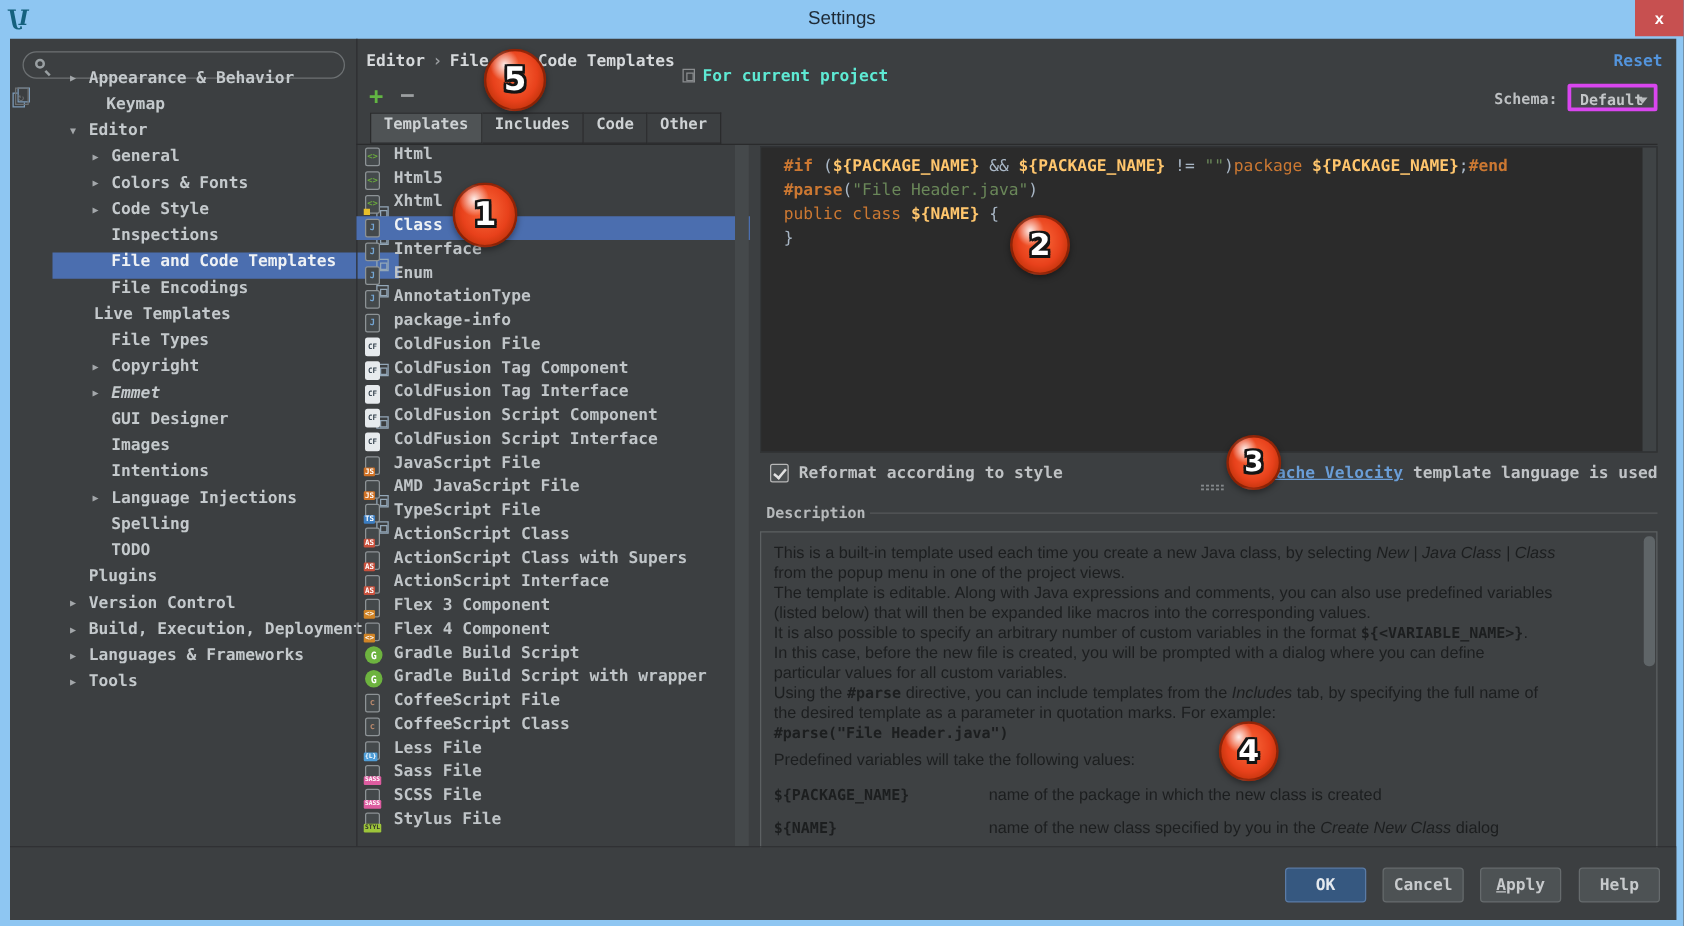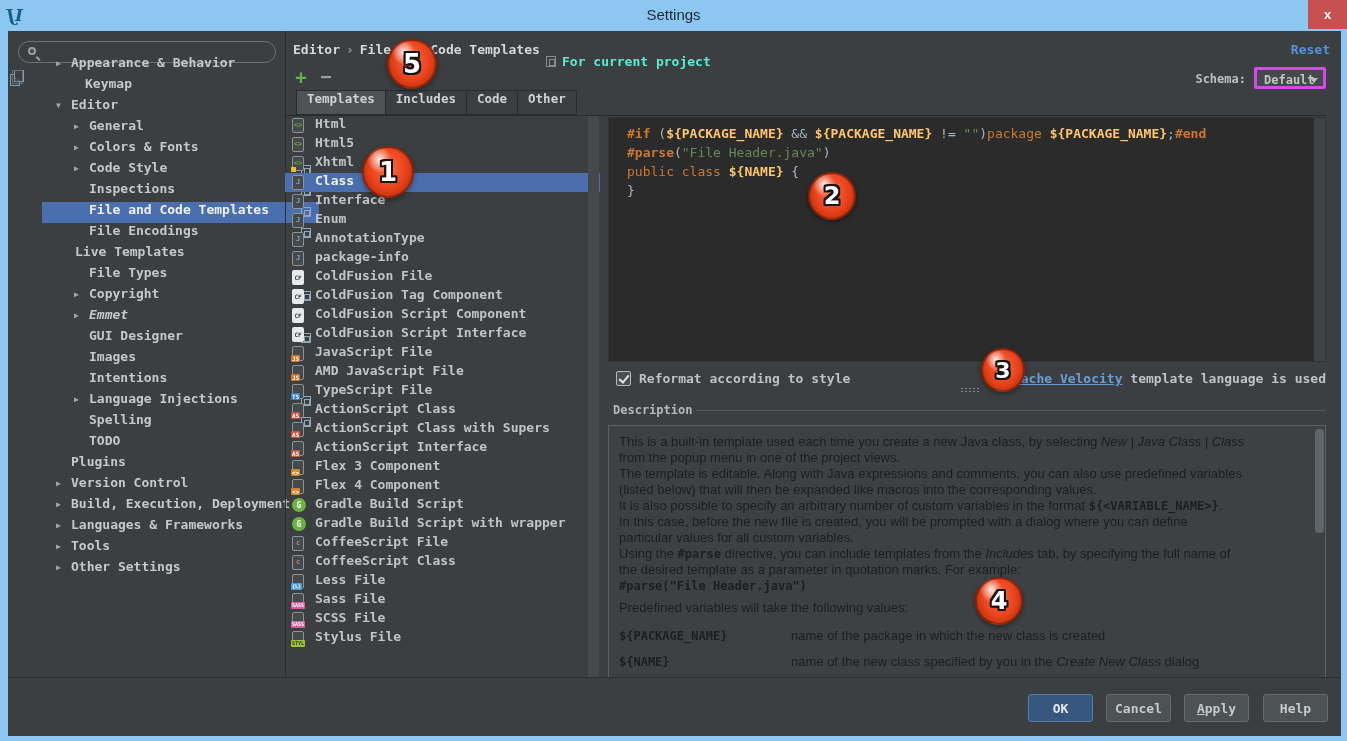--- a/index.html
+++ b/index.html
@@ -168,21 +168,20 @@
         <div class="tree-row" style="padding-left: 32px;"><span class="tw"></span><span class="tl">Images</span></div>
         <div class="tree-row" style="padding-left: 32px;"><span class="tw"></span><span class="tl">Intentions</span></div>
         <div class="tree-row" style="padding-left: 32px;"><span class="tw">▶</span><span class="tl">Language Injections</span><span class="mod-ic"></span></div>
         <div class="tree-row" style="padding-left: 32px;"><span class="tw"></span><span class="tl">Spelling</span><span class="mod-ic"></span></div>
         <div class="tree-row" style="padding-left: 32px;"><span class="tw"></span><span class="tl">TODO</span></div>
         <div class="tree-row" style="padding-left: 14px;"><span class="tw"></span><span class="tl">Plugins</span></div>
         <div class="tree-row" style="padding-left: 14px;"><span class="tw">▶</span><span class="tl">Version Control</span></div>
         <div class="tree-row" style="padding-left: 14px;"><span class="tw">▶</span><span class="tl">Build, Execution, Deployment</span></div>
         <div class="tree-row" style="padding-left: 14px;"><span class="tw">▶</span><span class="tl">Languages &amp; Frameworks</span></div>
         <div class="tree-row" style="padding-left: 14px;"><span class="tw">▶</span><span class="tl">Tools</span></div>
-        <div class="tree-row" style="padding-left: 14px;"><span class="tw">▶</span><span class="tl">Other Settings</span></div>
       </div>
     <div class="vdiv"></div>
 
     <div class="crumbs">
       <span>Editor</span><span class="crumb-sep">›</span><span>File and Code Templates</span>
     </div>
     <div class="scope">
       <span class="scope-ic"></span><span>For current project</span>
     </div>
     <div class="reset-link">Reset</div>
@@ -237,20 +236,23 @@
           </span><span class="ll">AnnotationType</span></div>
         <div class="li-row"><span class="fi">
             <span class="g" style="color: rgb(116, 166, 212);">J</span>
           </span><span class="ll">package-info</span></div>
         <div class="li-row"><span class="fi solid" style="background: rgb(230, 234, 237);">
             <span class="g" style="color: rgb(47, 61, 73);">CF</span>
           </span><span class="ll">ColdFusion File</span></div>
         <div class="li-row"><span class="fi solid" style="background: rgb(230, 234, 237);">
             <span class="g" style="color: rgb(47, 61, 73);">CF</span>
           </span><span class="ll">ColdFusion Tag Component</span></div>
+        <div class="li-row"><span class="fi solid" style="background: rgb(230, 234, 237);">
+            <span class="g" style="color: rgb(47, 61, 73);">CF</span>
+          </span><span class="ll">ColdFusion Tag Interface</span></div>
         <div class="li-row"><span class="fi solid" style="background: rgb(230, 234, 237);">
             <span class="g" style="color: rgb(47, 61, 73);">CF</span>
           </span><span class="ll">ColdFusion Script Component</span></div>
         <div class="li-row"><span class="fi solid" style="background: rgb(230, 234, 237);">
             <span class="g" style="color: rgb(47, 61, 73);">CF</span>
           </span><span class="ll">ColdFusion Script Interface</span></div>
         <div class="li-row"><span class="fi">
             <span class="badge" style="background: rgb(208, 114, 38);">JS</span>
           </span><span class="ll">JavaScript File</span></div>
         <div class="li-row"><span class="fi">

